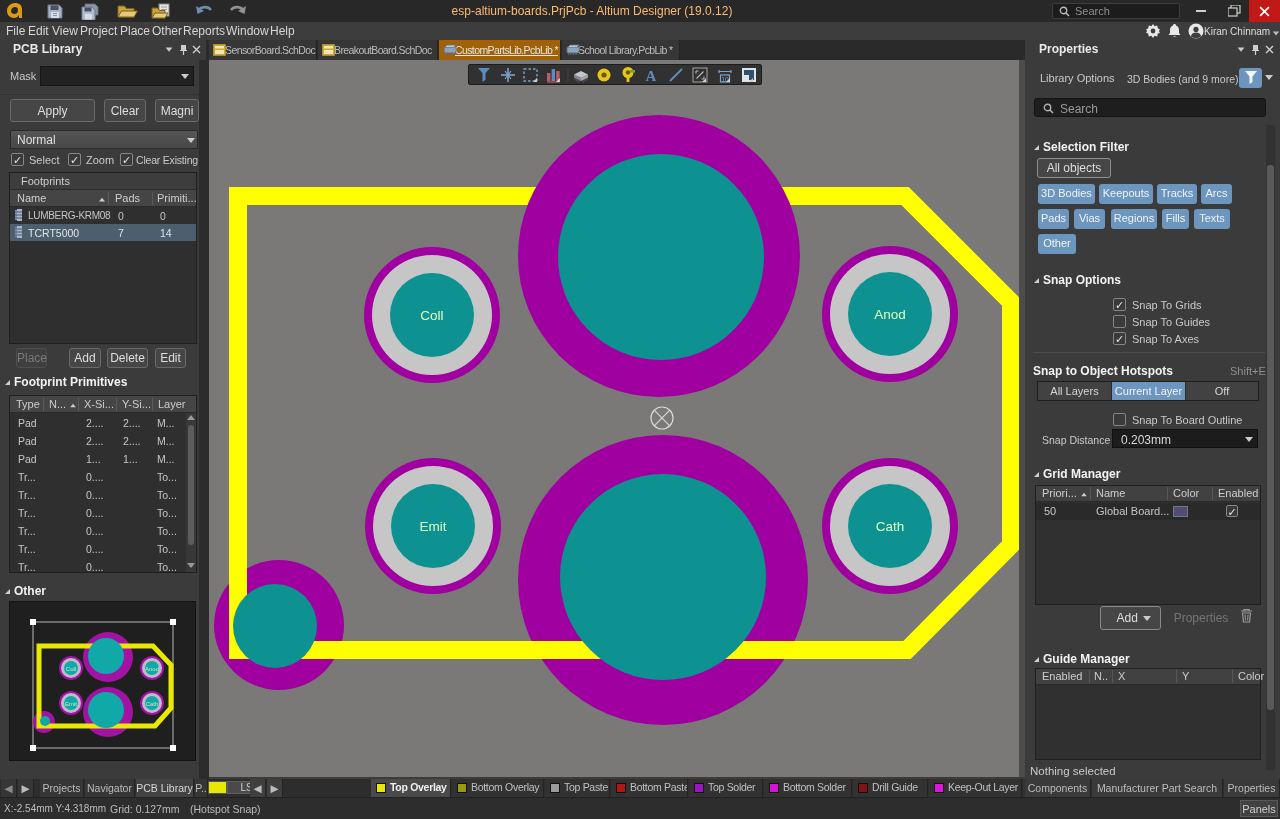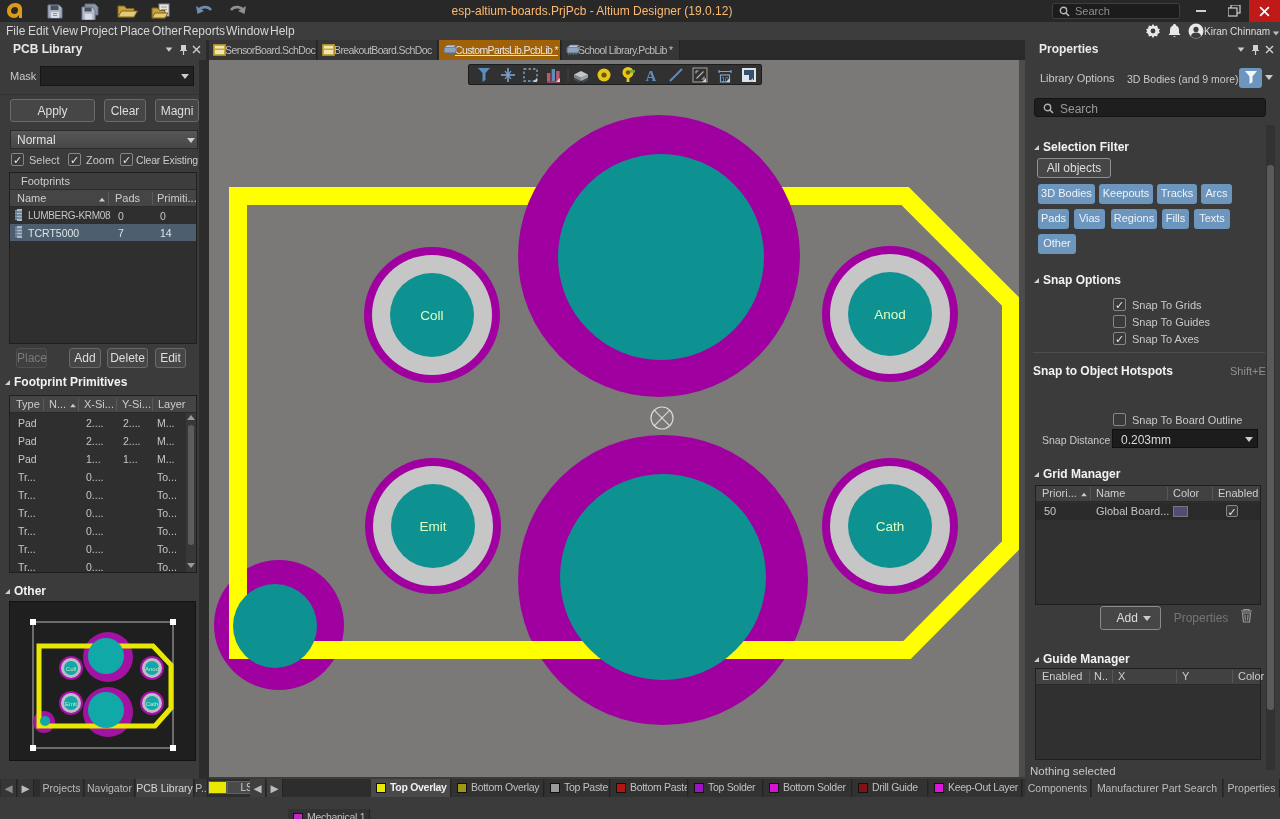--- a/index.html
+++ b/index.html
@@ -404,20 +404,25 @@
     <div class="sechdr" style="left:18px;top:215px;">Snap Options</div>
     <div class="cb" style="left:88px;top:240px;">✓</div>
       <div class="lbl" style="left:107px;top:241px;">Snap To Grids</div>
     <div class="cb" style="left:88px;top:257px;"></div>
       <div class="lbl" style="left:107px;top:258px;">Snap To Guides</div>
     <div class="cb" style="left:88px;top:274px;">✓</div>
       <div class="lbl" style="left:107px;top:275px;">Snap To Axes</div>
     <div class="abs" style="left:8px;top:294px;width:232px;height:1px;background:#4e4e4e;"></div>
     <div class="sechdr" style="left:8px;top:306px;">Snap to Object Hotspots</div>
     <div class="lbl" style="left:205px;top:307px;color:#8f8f8f;">Shift+E</div>
+    <div class="abs" style="left:12px;top:323px;width:222px;height:20px;border:1px solid #1f1f1f;background:#424242;">
+      <div class="abs" style="left:0;top:0;width:74px;height:18px;font-size:11px;color:#d5d5d5;text-align:center;line-height:18px;border-right:1px solid #2a2a2a;">All Layers</div>
+      <div class="abs" style="left:74px;top:0;width:73px;height:18px;background:#6c96bd;font-size:11px;color:#f0f4f8;text-align:center;line-height:18px;">Current Layer</div>
+      <div class="abs" style="left:147px;top:0;width:73px;height:18px;font-size:11px;color:#d5d5d5;text-align:center;line-height:18px;border-left:1px solid #2a2a2a;">Off</div>
+    </div>
     <div class="cb" style="left:88px;top:355px;"></div>
       <div class="lbl" style="left:107px;top:356px;">Snap To Board Outline</div>
     <div class="lbl" style="left:17px;top:376px;font-size:10.5px;">Snap Distance</div>
     <div class="abs" style="left:87px;top:371px;width:146px;height:19px;background:#1c1c1c;border:1px solid #101010;">
       <div class="abs" style="left:8px;top:3px;font-size:12px;color:#d8d8d8;">0.203mm</div>
       <div class="caret" style="left:132px;top:7px;"></div>
     </div>
 
     <div class="tri" style="left:9px;top:414px;"></div>
     <div class="sechdr" style="left:18px;top:409px;">Grid Manager</div>
@@ -595,13 +600,19 @@
     <div class="ltab" style="left:764px;width:88px;"><span class="sw" style="background:#d414d4;"></span>Bottom Solder</div>
     <div class="ltab" style="left:853px;width:75px;"><span class="sw" style="background:#801414;"></span>Drill Guide</div>
     <div class="ltab" style="left:929px;width:93px;"><span class="sw" style="background:#e014e0;"></span>Keep-Out Layer</div>
     <div class="ltab" style="left:1023px;width:20px;">
         <span class="sw" style="background:#d41414;"></span>
       </div>
     <div class="btab" style="left:1025px;width:66px;background:#3a3a3a;">Components</div>
     <div class="btab" style="left:1092px;width:131px;background:#3a3a3a;">Manufacturer Part Search</div>
     <div class="btab" style="left:1224px;width:56px;background:#3a3a3a;">Properties</div>
   </div>
+  <div id="statusbar" class="abs">
+    <div class="abs" style="left:4px;top:5px;font-size:10px;color:#bcbcbc;">X:-2.54mm Y:4.318mm</div>
+    <div class="abs" style="left:110px;top:5px;font-size:10.5px;color:#bcbcbc;">Grid: 0.127mm</div>
+    <div class="abs" style="left:190px;top:5px;font-size:10.5px;color:#bcbcbc;">(Hotspot Snap)</div>
+    <div class="abs" style="left:1240px;top:2px;width:38px;height:17px;background:#414141;border:1px solid #5a5a5a;font-size:11px;color:#cfcfcf;text-align:center;line-height:16px;">Panels</div>
+  </div>
 </div>
 
 </body></html>

